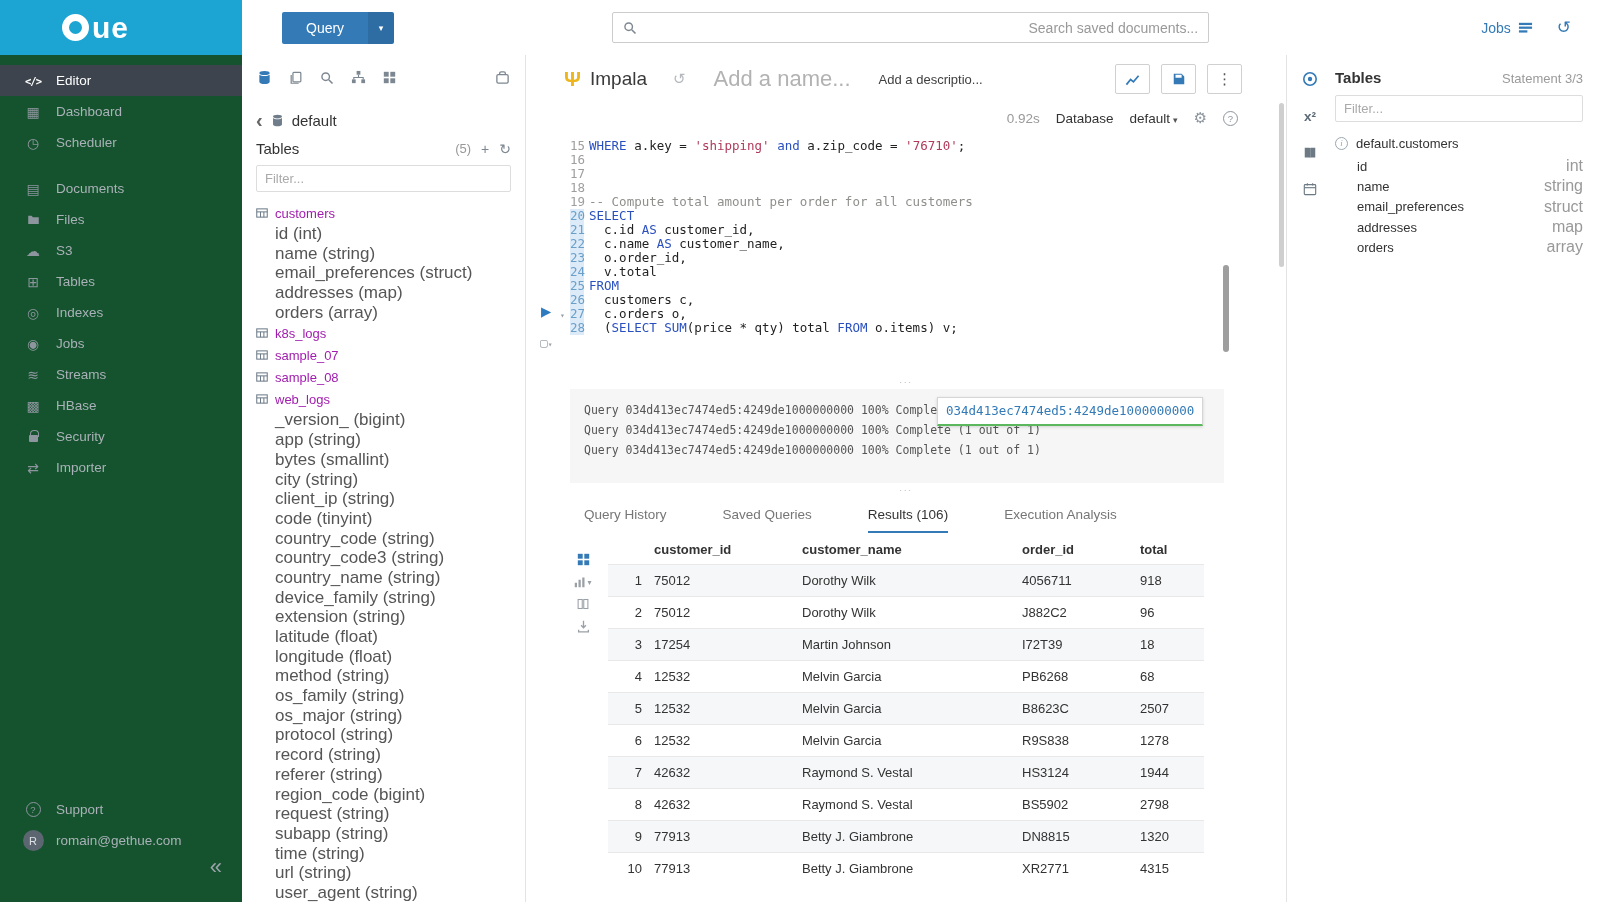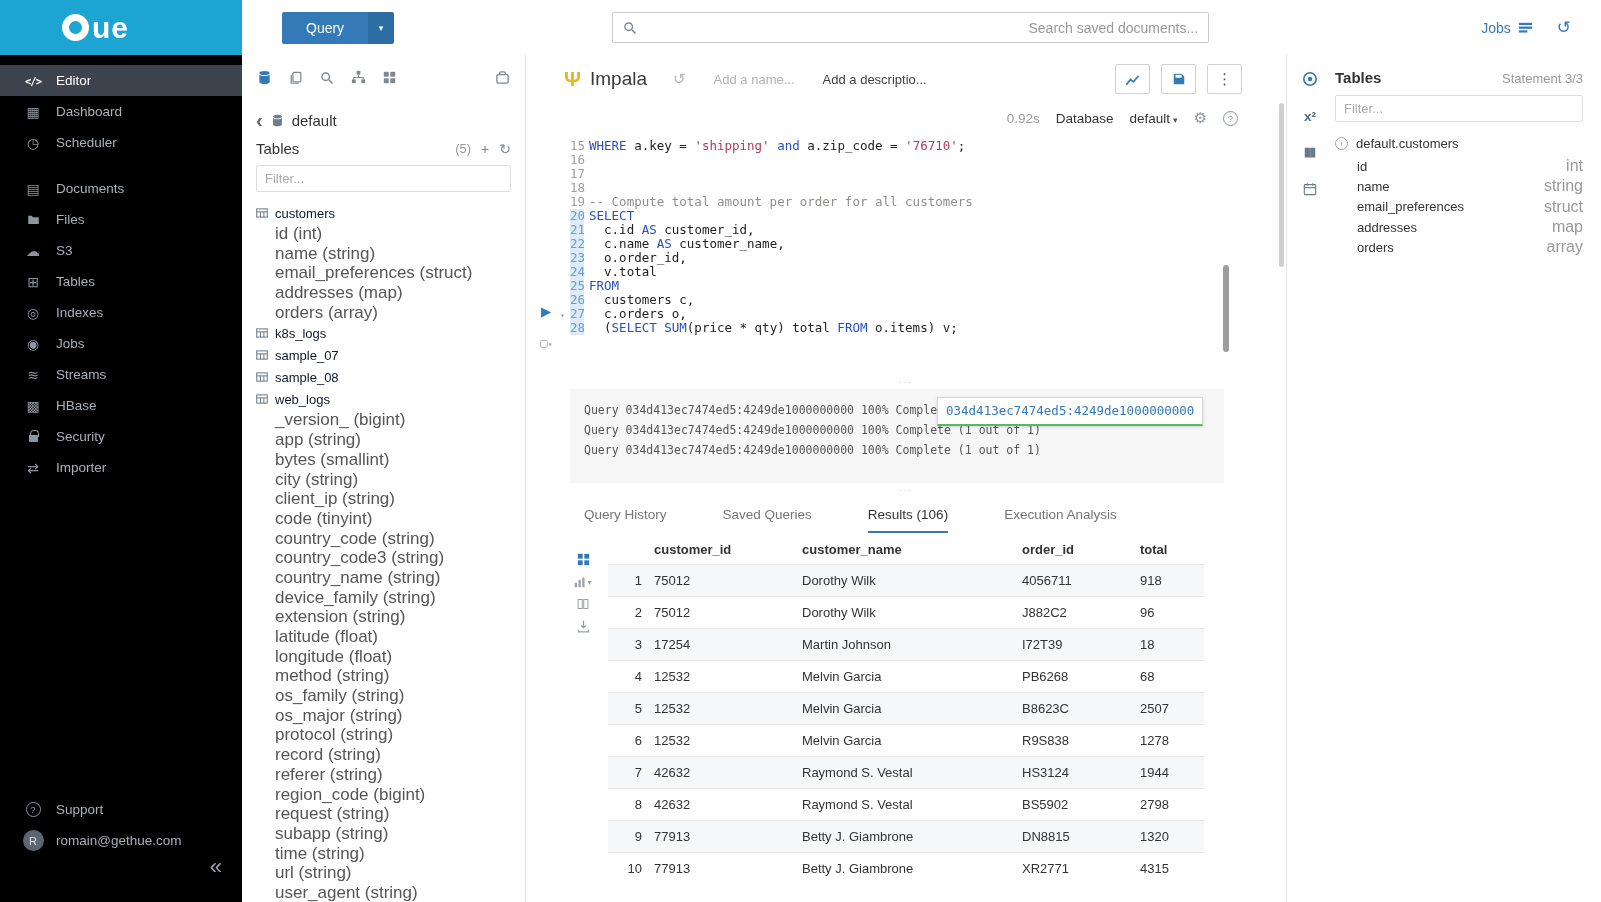--- a/index.html
+++ b/index.html
@@ -1,20 +1,20 @@
 <!DOCTYPE html>
 <html><head>
 <meta charset="utf-8">
 <style>
   * { box-sizing: border-box; margin: 0; padding: 0; }
   html,body { width:1601px; height:902px; overflow:hidden; font-family:"Liberation Sans",sans-serif; background:#fff; color:#333; }
   .app { display:flex; height:100%; }
 
   
-  .left-nav { width:242px; min-width:242px; background:#000000; color:#aab1b8; display:flex; flex-direction:column; position:relative; }
+  .left-nav { width:242px; min-width:242px; background:#14532d; color:#aab1b8; display:flex; flex-direction:column; position:relative; }
   .logo { height:55px; background:#1ca4d3; display:flex; align-items:center; padding-left:62px; cursor:pointer; }
   .logo-mark { width:27px; height:27px; border:7px solid #fff; border-radius:50%; margin-right:3px; }
   .logo-text { color:#fff; font-size:30px; font-weight:bold; letter-spacing:1px; }
   .nav-list { padding-top:10px; }
   .nav-item { height:31px; display:flex; align-items:center; padding-left:22px; font-size:13.5px; cursor:pointer; }
   .nav-item.active { background:#3d444d; color:#fff; }
   .nav-icon { width:22px; margin-right:12px; text-align:center; font-size:14px; color:#8d959e; display:inline-flex; justify-content:center; align-items:center; }
   .nav-item.active .nav-icon { color:#fff; }
   .glyph-code { font-family:"DejaVu Sans Mono",monospace; font-size:10.5px; font-weight:bold; letter-spacing:-1px; }
   .css-lock { width:9px; height:7px; background:#8d959e; border-radius:1px; position:relative; display:inline-block; margin-top:4px; }
@@ -50,31 +50,31 @@
   .assist-breadcrumb { padding:10px 14px 2px; display:flex; align-items:center; gap:8px; font-size:15px; color:#333; }
   .back-chevron { font-size:20px; font-weight:bold; color:#666; cursor:pointer; line-height:1; }
   .db-ic { color:#6f7d8a; display:inline-flex; }
   .assist-tables-head { display:flex; align-items:center; padding:8px 14px 4px; font-size:15px; color:#333; }
   .tables-count { margin-left:auto; color:#999; font-size:13px; }
   .mini-act { color:#7d8791; font-size:14px; margin-left:10px; cursor:pointer; }
   .filter-wrap { padding:4px 14px 6px; }
   .filter-input { height:27px; border:1px solid #ddd; border-radius:2px; padding:0 8px; font-size:13px; color:#444; width:100%; font-family:inherit; outline:none; }
   .filter-input::placeholder { color:#aaa; }
   .assist-tree { flex:1; overflow:hidden; padding:4px 0 0 14px; }
-  .tree-table { display:flex; align-items:center; gap:7px; height:22px; font-size:13px; color:#0f172a; cursor:pointer; white-space:nowrap; }
+  .tree-table { display:flex; align-items:center; gap:7px; height:22px; font-size:13px; color:#a21caf; cursor:pointer; white-space:nowrap; }
   .tree-table .ticon { color:#6f7d8a; display:inline-flex; }
   .tree-col { padding-left:19px; height:19.7px; line-height:19.7px; color:#555; font-size:17px; white-space:nowrap; cursor:pointer; }
 
   
   .editor-col { flex:1; min-width:0; display:flex; flex-direction:column; position:relative; background:#fff; }
   .editor-header { height:48px; display:flex; align-items:center; padding:0 44px 0 38px; }
   .impala-ic { color:#edb51e; font-size:21px; font-weight:bold; margin-right:9px; }
   .engine-name { font-size:19px; color:#3a3a3a; }
   .hist-ic { color:#b5b9bd; font-size:15px; margin-left:26px; cursor:pointer; }
-  .name-ph { color:#b2b2b2; font-size:13px; margin-left:28px; cursor:text; }
+  .name-ph { color:#b2b2b2; font-size:22px; margin-left:28px; cursor:text; }
   .desc-ph { color:#404040; font-size:13px; margin-left:28px; cursor:text; }
   .header-btns { margin-left:auto; display:flex; gap:11px; }
   .hbtn { width:35px; height:30px; border:1px solid #d0d0d0; border-radius:2px; background:#fff; display:flex; align-items:center; justify-content:center; color:#337ab7; cursor:pointer; }
   .hbtn.kebab { color:#555; font-size:15px; }
   .editor-toolbar { height:30px; display:flex; align-items:center; justify-content:flex-end; gap:16px; padding-right:48px; font-size:13.5px; }
   .exec-time { color:#999; }
   .db-label { color:#333; }
   .db-dd { color:#333; cursor:pointer; }
   .db-dd .caret { font-size:9px; color:#555; margin-left:3px; }
   .gear-ic { color:#8d959e; font-size:15px; cursor:pointer; }

